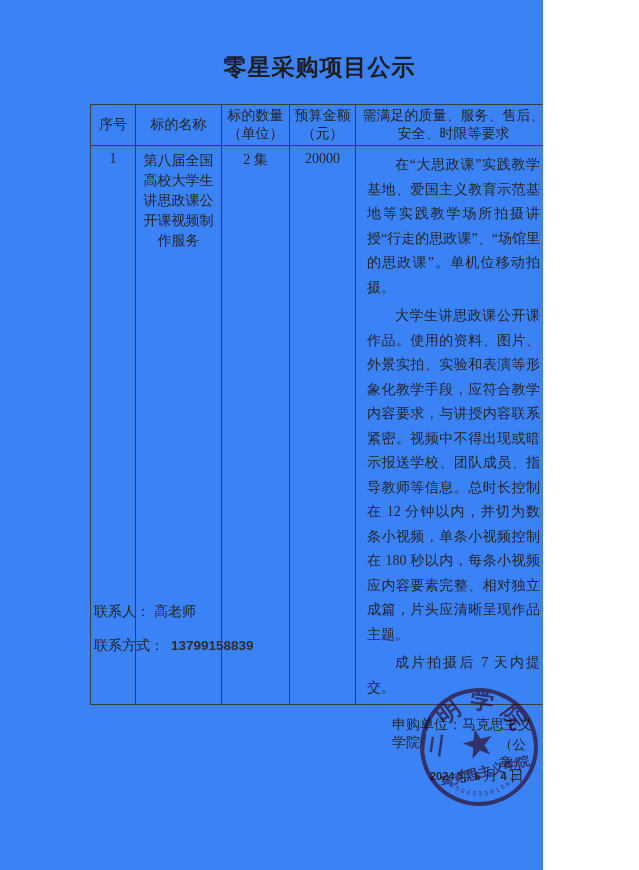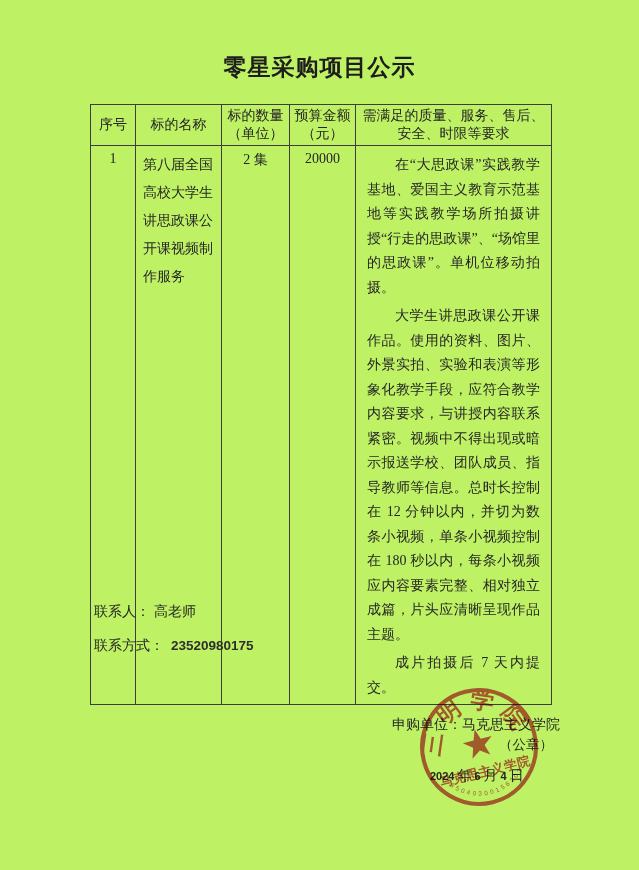--- a/index.html
+++ b/index.html
@@ -1,19 +1,19 @@
 <!DOCTYPE html>
 <html><head>
 <meta charset="utf-8">
 <style>
   html,body{margin:0;padding:0;background:#ffffff;}
   .page{
     position:relative;
-    width:639px;height:870px;
-    background:#bef264;
+    width:543px;height:870px;
+    background:#3b82f6;
     overflow:hidden;
     font-family:"Liberation Serif","DejaVu Serif",serif;
     color:#262626;
   }
   .doc-title{
     position:absolute;top:52px;left:0;width:639px;
     text-align:center;font-size:23px;font-weight:bold;
     letter-spacing:1px;margin:0;color:#1d1d1d;
   }
   table.proc{
@@ -28,21 +28,21 @@
   }
   table.proc thead th{
     height:38px;vertical-align:middle;text-align:center;
     line-height:18px;padding:1px 3px;
     white-space:pre-line;
   }
   table.proc tbody td{
     vertical-align:top;height:441px;
   }
   .cell-center{text-align:center;padding-top:5px;}
-  .cell-name{padding:5px 7px 0;line-height:28px;text-align:left;}
+  .cell-name{padding:5px 7px 0;line-height:20px;text-align:center;}
   .cell-req{padding:3px 7px 0;line-height:24.5px;text-align:justify;}
   .cell-req p{margin:4px;text-indent:2em;}
   .contact-line{position:absolute;left:94px;font-size:14px;}
   .contact-person{top:603px;text-align:center;}
   .contact-phone{top:637px;}
   .phone-number{
     font-family:"Liberation Sans","DejaVu Sans",sans-serif;
     font-weight:bold;font-size:13.5px;margin-left:7px;color:#2e2e2e;
   }
   .person-name{margin-left:4px;}
@@ -100,21 +100,21 @@
         </td>
       </tr>
     </tbody>
   </table>
 
   <div class="contact-line contact-person">
     <span>联系人：</span><span class="person-name">高老师</span>
   </div>
 
   <div class="contact-line contact-phone">
-    <span>联系方式：</span><span class="phone-number">23520980175</span>
+    <span>联系方式：</span><span class="phone-number">13799158839</span>
   </div>
 
   <div class="footer-unit">
     <span>申购单位：</span><span>马克思主义学院</span>
   </div>
 
   <div class="footer-seal-note">（公章）</div>
 
   <div class="footer-date">
     <span class="num">2024</span><span class="unit-char">年</span><span class="num">6</span><span class="unit-char">月</span><span class="num">4</span><span class="unit-char">日</span>

